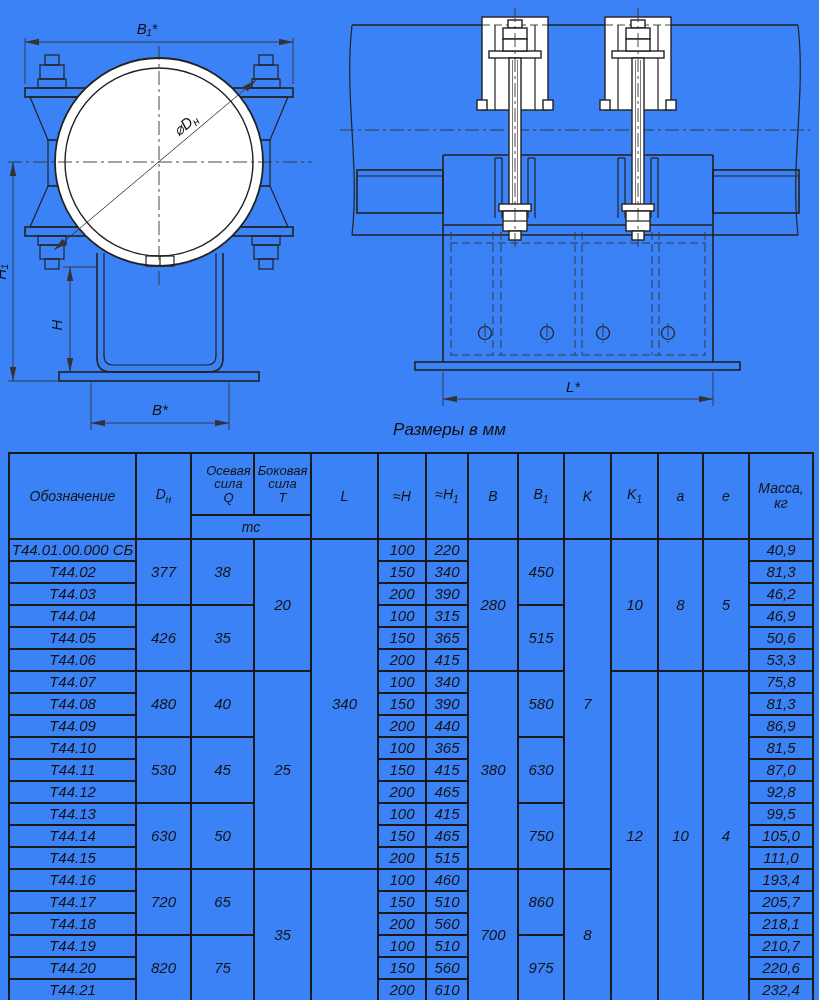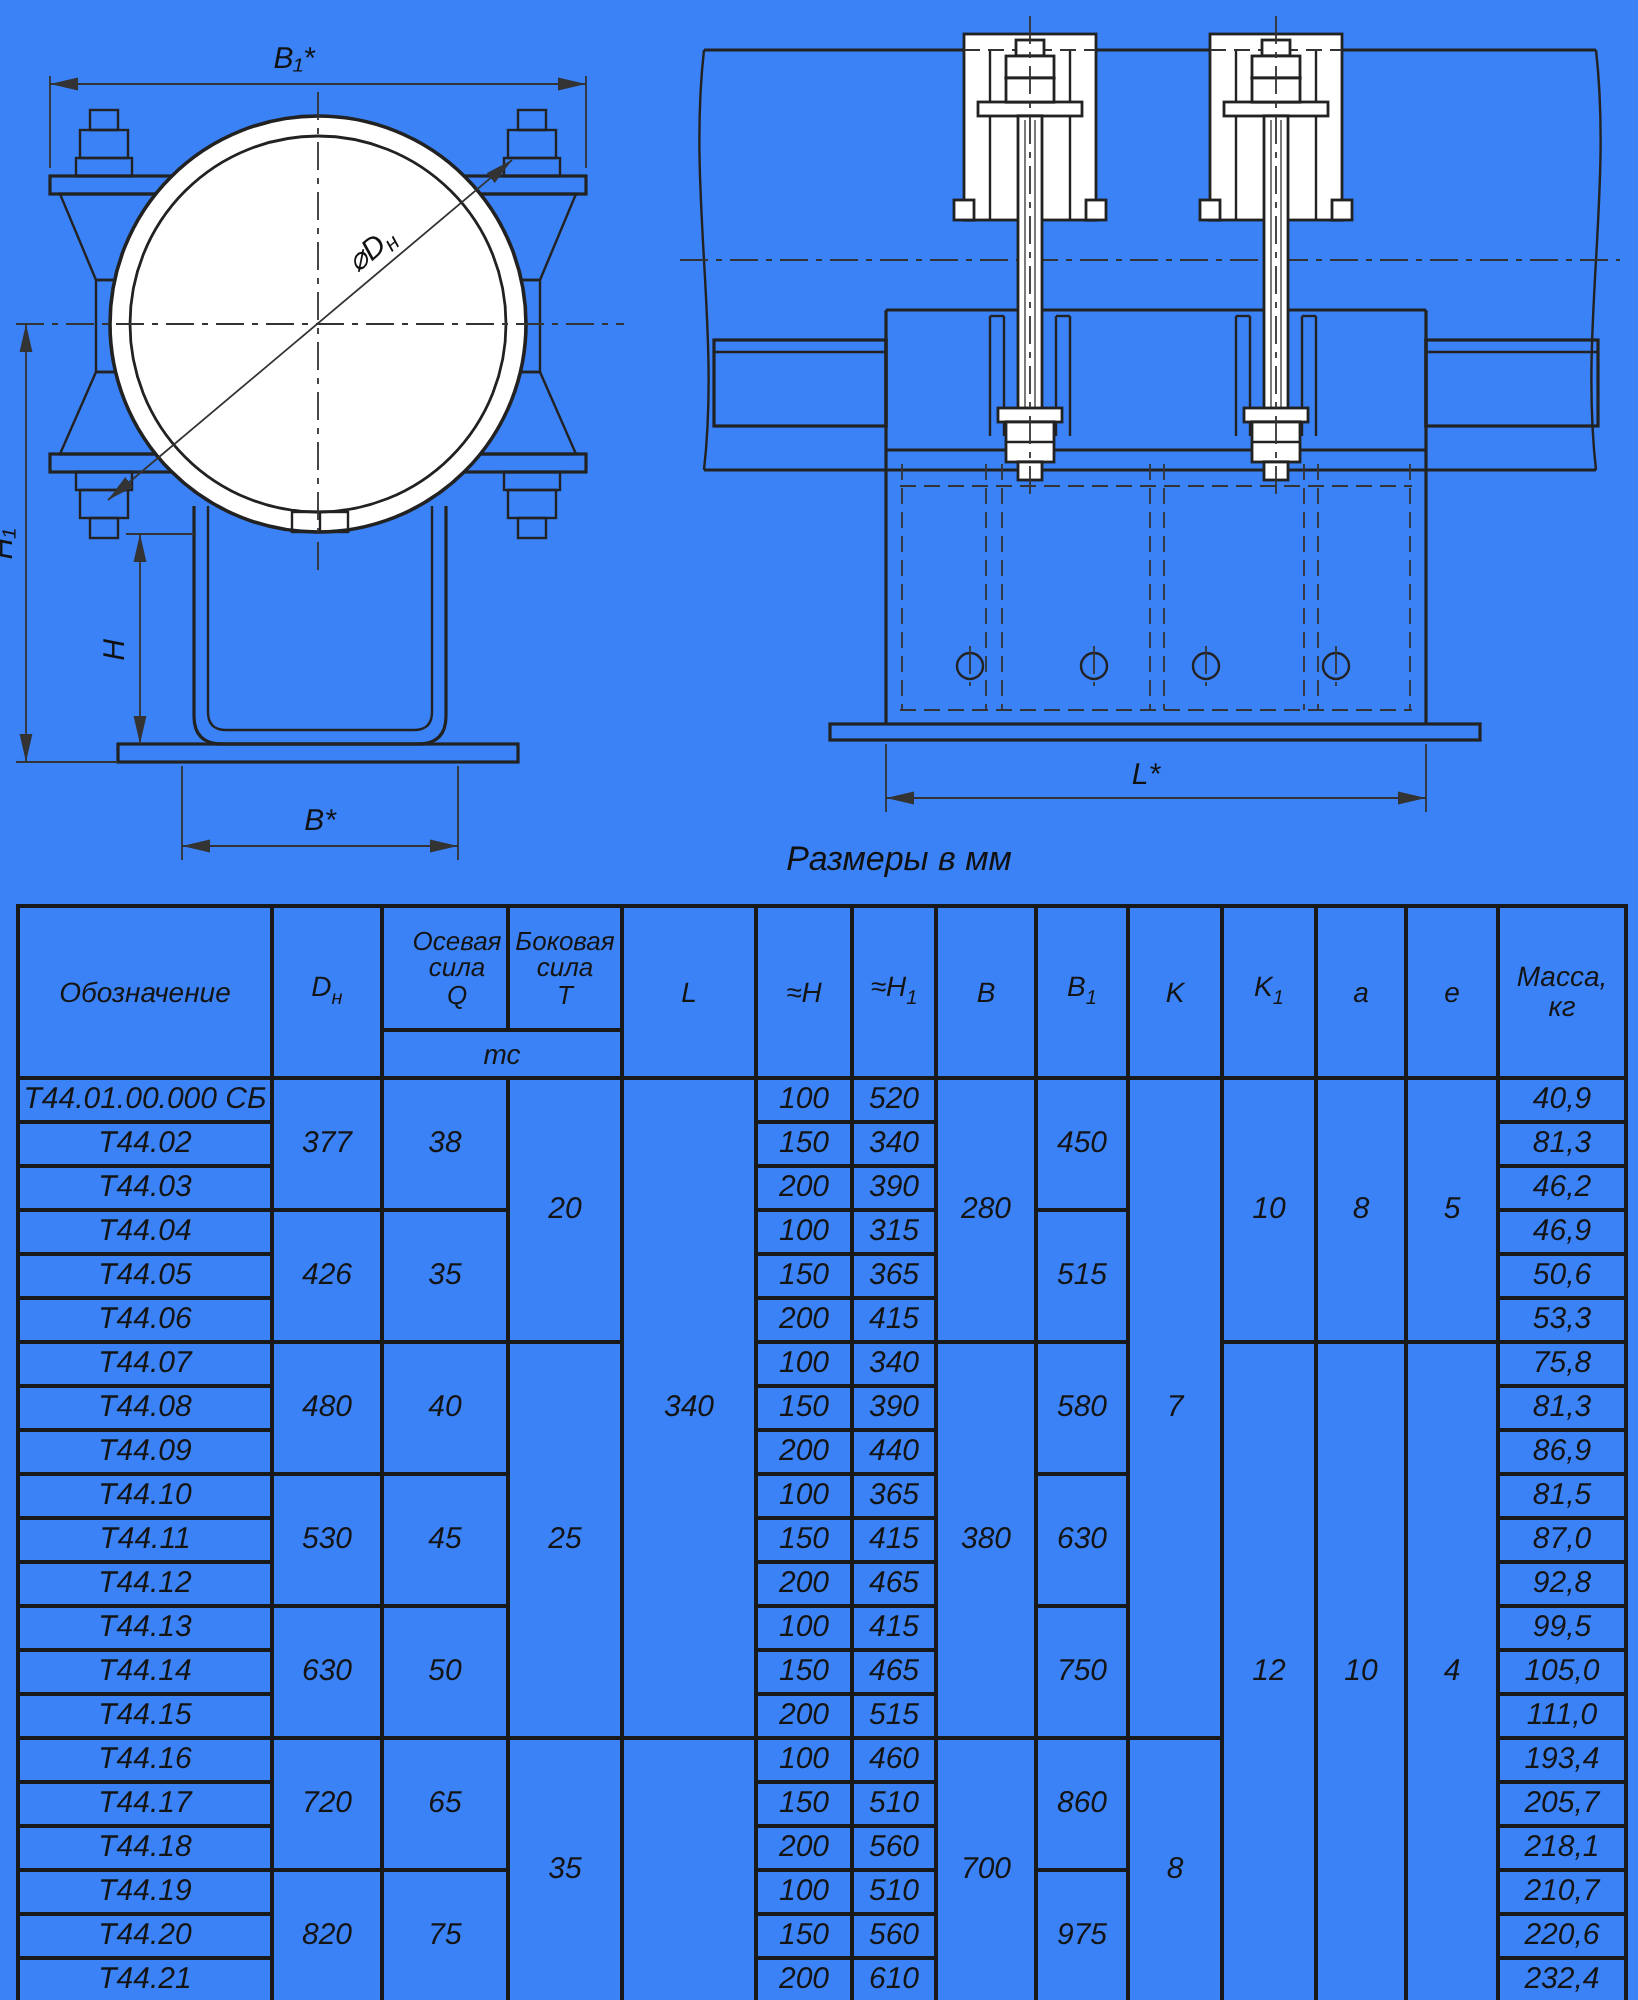--- a/index.html
+++ b/index.html
@@ -247,21 +247,21 @@
       </tr>
     </thead>
     <tbody>
       <tr>
         <td class="d">Т44.01.00.000 СБ</td>
         <td rowspan="3">377</td>
         <td rowspan="3">38</td>
         <td rowspan="6">20</td>
         <td rowspan="15">340</td>
         <td>100</td>
-        <td>520</td>
+        <td>220</td>
         <td rowspan="6">280</td>
         <td rowspan="3">450</td>
         <td rowspan="15">7</td>
         <td rowspan="6">10</td>
         <td rowspan="6">8</td>
         <td rowspan="6">5</td>
         <td>40,9</td>
       </tr>
       <tr>
         <td class="d">Т44.02</td>

